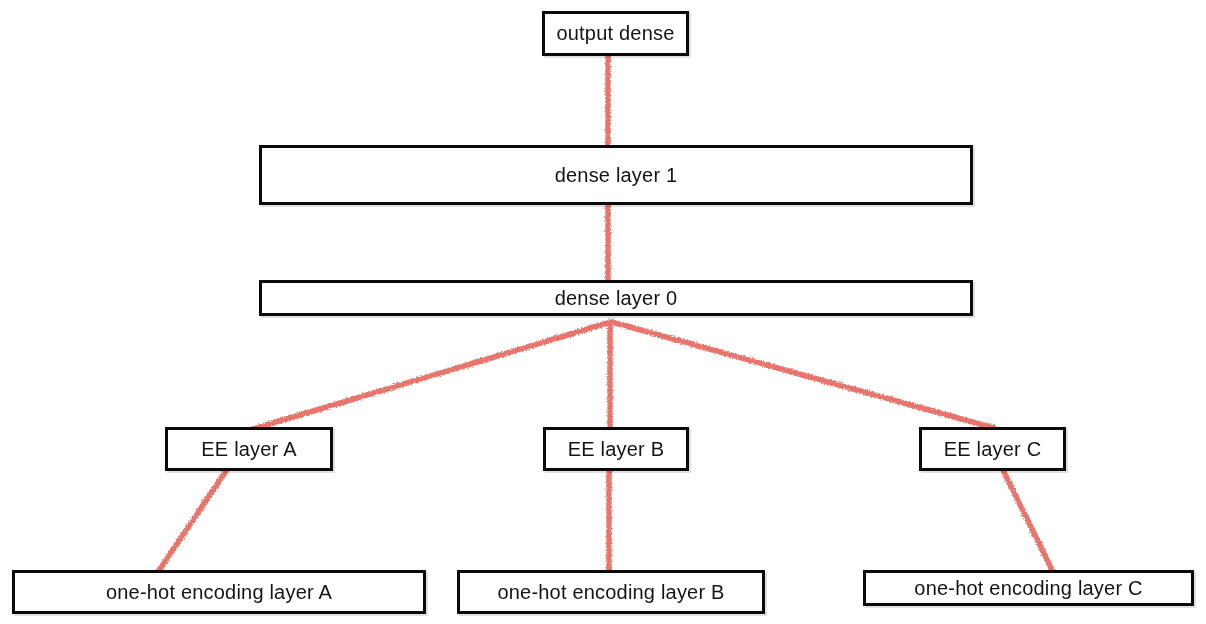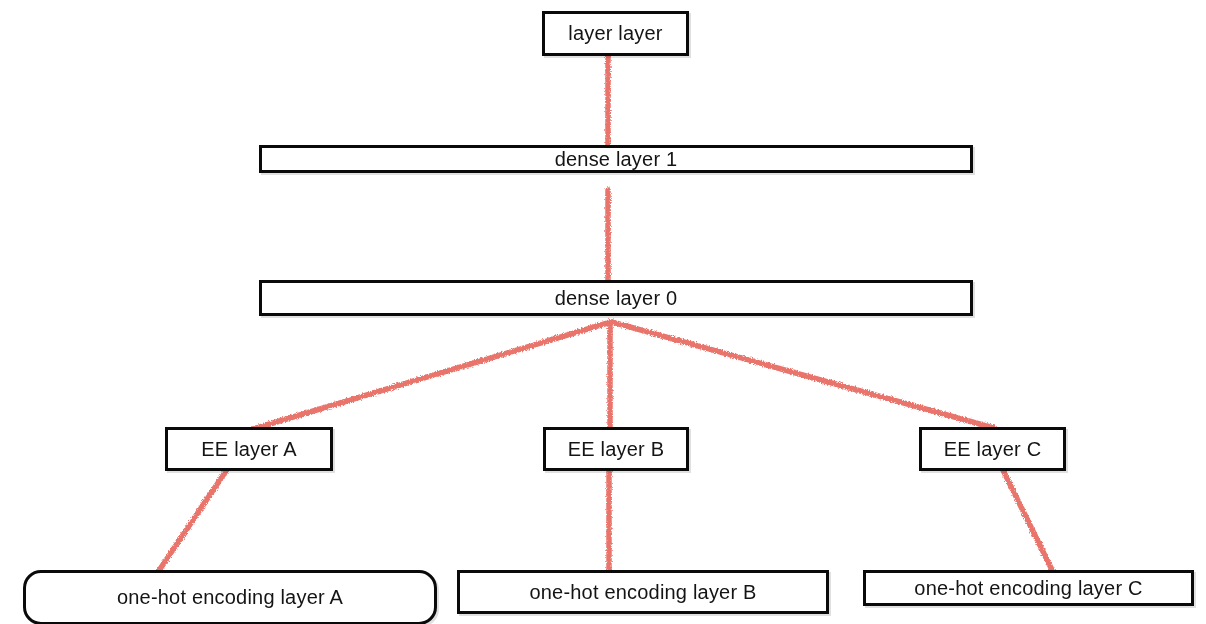--- a/index.html
+++ b/index.html
@@ -29,27 +29,27 @@
     align-items: center;
     justify-content: center;
     font-size: 20px;
     letter-spacing: 0.2px;
     color: #141414;
     box-shadow: 2px 2px 0 rgba(0,0,0,0.12);
     white-space: nowrap;
   }
   
   .n-output { left: 542px; top: 11px;  width: 147px; height: 45px; }
-  .n-dense1 { left: 259px; top: 145px; width: 714px; height: 28px; }
+  .n-dense1 { left: 259px; top: 145px; width: 714px; height: 60px; }
   .n-dense0 { left: 259px; top: 280px; width: 714px; height: 36px; }
   .n-eea    { left: 165px; top: 427px; width: 168px; height: 44px; }
   .n-eeb    { left: 543px; top: 427px; width: 146px; height: 44px; }
   .n-eec    { left: 919px; top: 427px; width: 147px; height: 44px; }
-  .n-oha    { left: 23px;  top: 570px; width: 414px; height: 55px; border-radius: 18px; }
-  .n-ohb    { left: 457px; top: 570px; width: 372px; height: 44px; }
+  .n-oha    { left: 12px;  top: 570px; width: 414px; height: 44px; }
+  .n-ohb    { left: 457px; top: 570px; width: 308px; height: 44px; }
   .n-ohc    { left: 863px; top: 570px; width: 331px; height: 36px; }
 </style>
 </head>
 <body>
 
 <div class="canvas">
 
   <svg class="edges" width="1206" height="624" viewBox="0 0 1206 624">
     <defs>
       <filter id="crayon" x="-10%" y="-10%" width="120%" height="120%">
@@ -63,21 +63,21 @@
       <line x1="611" y1="322" x2="253" y2="429" stroke="#e8695e"></line>
       <line x1="610" y1="322" x2="610" y2="428" stroke="#e8695e"></line>
       <line x1="612" y1="322" x2="994" y2="428" stroke="#e8695e"></line>
       <line x1="228" y1="468" x2="158" y2="572" stroke="#e8695e"></line>
       <line x1="609" y1="468" x2="609" y2="572" stroke="#e8695e"></line>
       <line x1="1002" y1="468" x2="1053" y2="572" stroke="#e8695e"></line>
     </g>
   </svg>
 
   <div class="node n-output">
-    <span>layer layer</span>
+    <span>output dense</span>
   </div>
 
   <div class="node n-dense1">
     <span>dense layer 1</span>
   </div>
 
   <div class="node n-dense0">
     <span>dense layer 0</span>
   </div>
 

